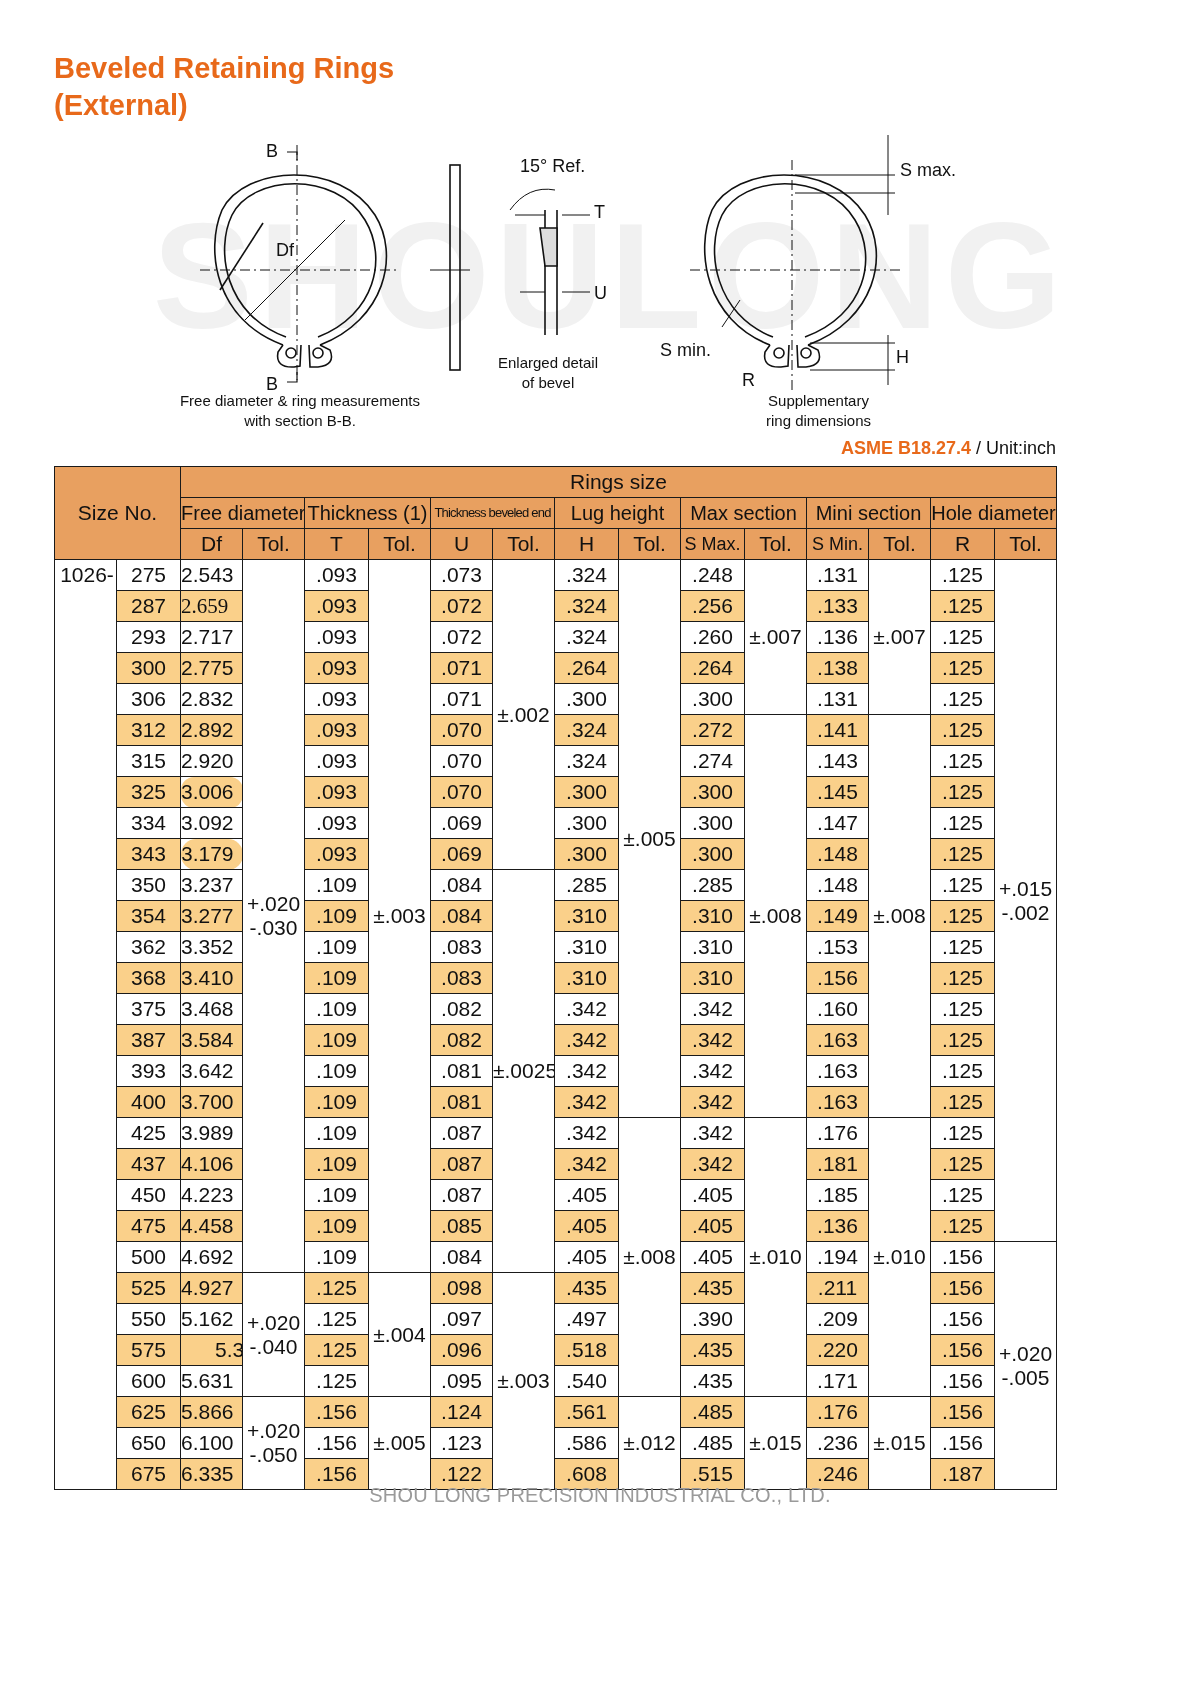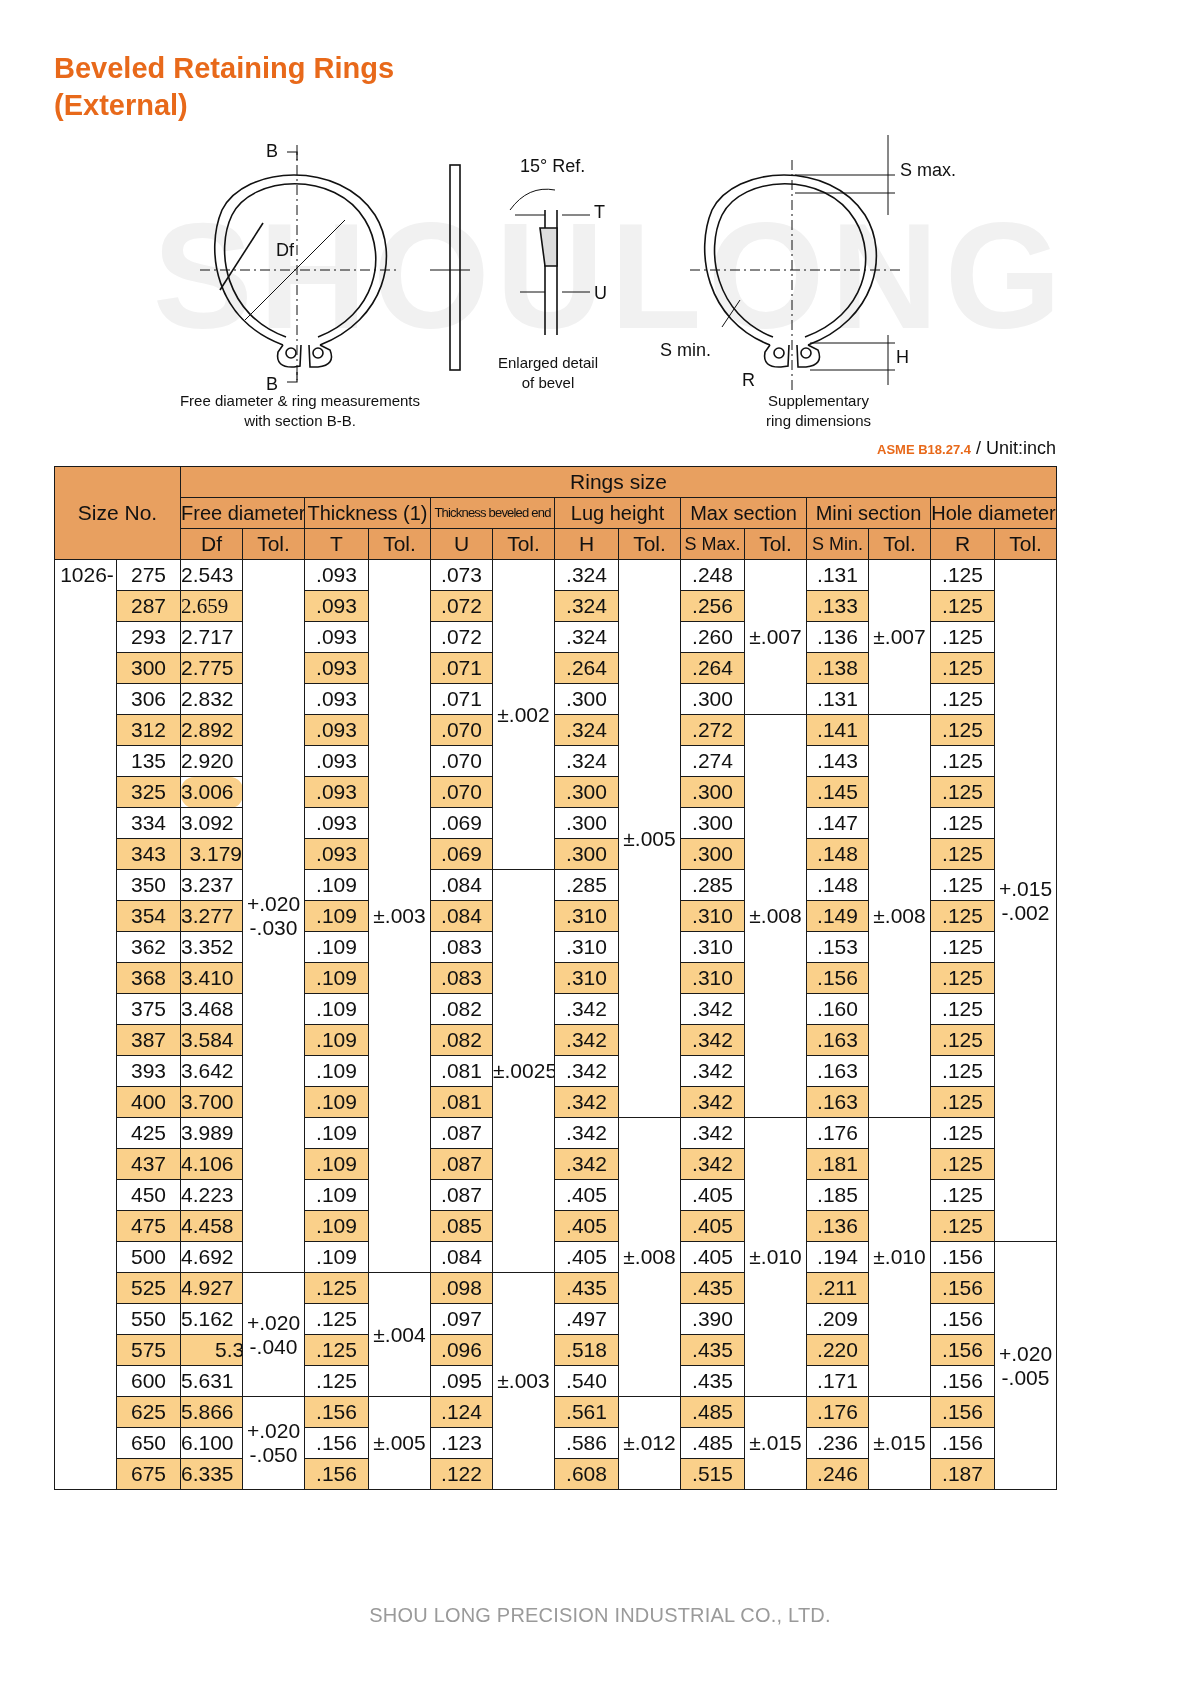--- a/index.html
+++ b/index.html
@@ -1,30 +1,30 @@
 <!DOCTYPE html>
 <html><head>
 <meta charset="utf-8">
 <style>
   html, body { margin:0; padding:0; background:#ffffff; }
   body { width:1200px; height:1697px; position:relative; overflow:hidden; font-family:"Liberation Sans", sans-serif; color:#111; }
   .title { position:absolute; left:54px; top:50px; color:#E8691A; font-weight:bold; font-size:29px; line-height:37px; }
   .watermark { position:absolute; left:150px; top:190px; width:920px; text-align:center; font-size:150px; font-weight:bold; color:#f1f1f1; letter-spacing:6px; z-index:0; }
   .std-line { position:absolute; right:144px; top:438px; font-size:18px; }
-  .std-line .std { color:#E8691A; font-weight:bold; font-size:13px;margin-top:22px; }
+  .std-line .std { color:#E8691A; font-weight:bold; font-size:18px;margin-top:22px; }
   table.spec { position:absolute; left:54px; top:466px; border-collapse:collapse; width:1002px; table-layout:fixed; font-size:21px; }
   table.spec td, table.spec th { border:1.5px solid #1a1a1a; padding:0; text-align:center; height:30px; line-height:30px; font-weight:normal; white-space:nowrap; overflow:hidden; }
   table.spec thead th { background:#E8A060; }
   table.spec th.small { font-size:13px; letter-spacing:-0.8px; }
   table.spec th.mid { font-size:20px; }
   table.spec td.stripe { background:#FAD08A; }
   table.spec td.tol { background:#fff; line-height:24px; }
   table.spec td.pre { vertical-align:top; text-align:center; padding-left:3px; }
   table.spec td.num { text-align:center; }
-  .footer { position:absolute; left:0; width:1200px; top:1604px; text-align:center; color:#9a9a9a; font-size:20px; letter-spacing:0.2px; }
+  .footer { position:absolute; left:0; width:1200px; top:1484px; text-align:center; color:#9a9a9a; font-size:20px; letter-spacing:0.2px; }
   .cap { position:absolute; font-size:15px; text-align:center; line-height:20px; }
 </style>
 </head>
 <body>
 
 <div class="title">
   <div>Beveled Retaining Rings</div>
   <div>(External)</div>
 </div>
 
@@ -246,21 +246,21 @@
         <td rowspan="13" class="tol">
           <div>±.008</div>
         </td>
         <td class="num stripe">.141</td>
         <td rowspan="13" class="tol">
           <div>±.008</div>
         </td>
         <td class="num stripe">.125</td>
       </tr>
       <tr>
-        <td>135</td>
+        <td>315</td>
         <td class="num" style="text-align: left;">2.920</td>
         <td class="num">.093</td>
         <td class="num">.070</td>
         <td class="num">.324</td>
         <td class="num">.274</td>
         <td class="num">.143</td>
         <td class="num">.125</td>
       </tr>
       <tr>
         <td class="stripe">325</td>
@@ -277,21 +277,21 @@
         <td class="num" style="text-align: left;">3.092</td>
         <td class="num">.093</td>
         <td class="num">.069</td>
         <td class="num">.300</td>
         <td class="num">.300</td>
         <td class="num">.147</td>
         <td class="num">.125</td>
       </tr>
       <tr>
         <td class="stripe">343</td>
-        <td class="num stripe" style="text-align: right;">3.179</td>
+        <td class="num stripe" style="text-align: left; border-radius: 15px;">3.179</td>
         <td class="num stripe">.093</td>
         <td class="num stripe">.069</td>
         <td class="num stripe">.300</td>
         <td class="num stripe">.300</td>
         <td class="num stripe">.148</td>
         <td class="num stripe">.125</td>
       </tr>
       <tr>
         <td>350</td>
         <td class="num" style="text-align: left;">3.237</td>

